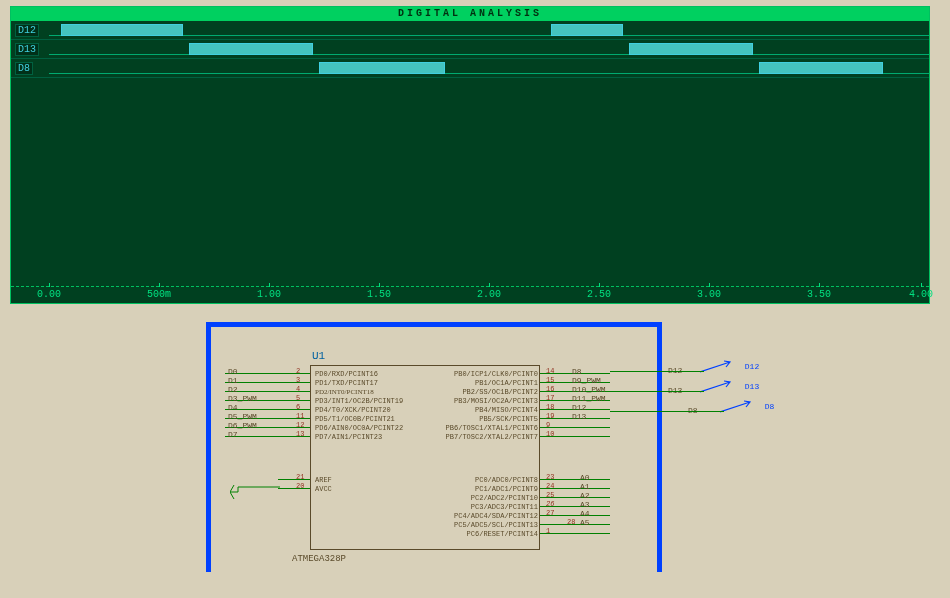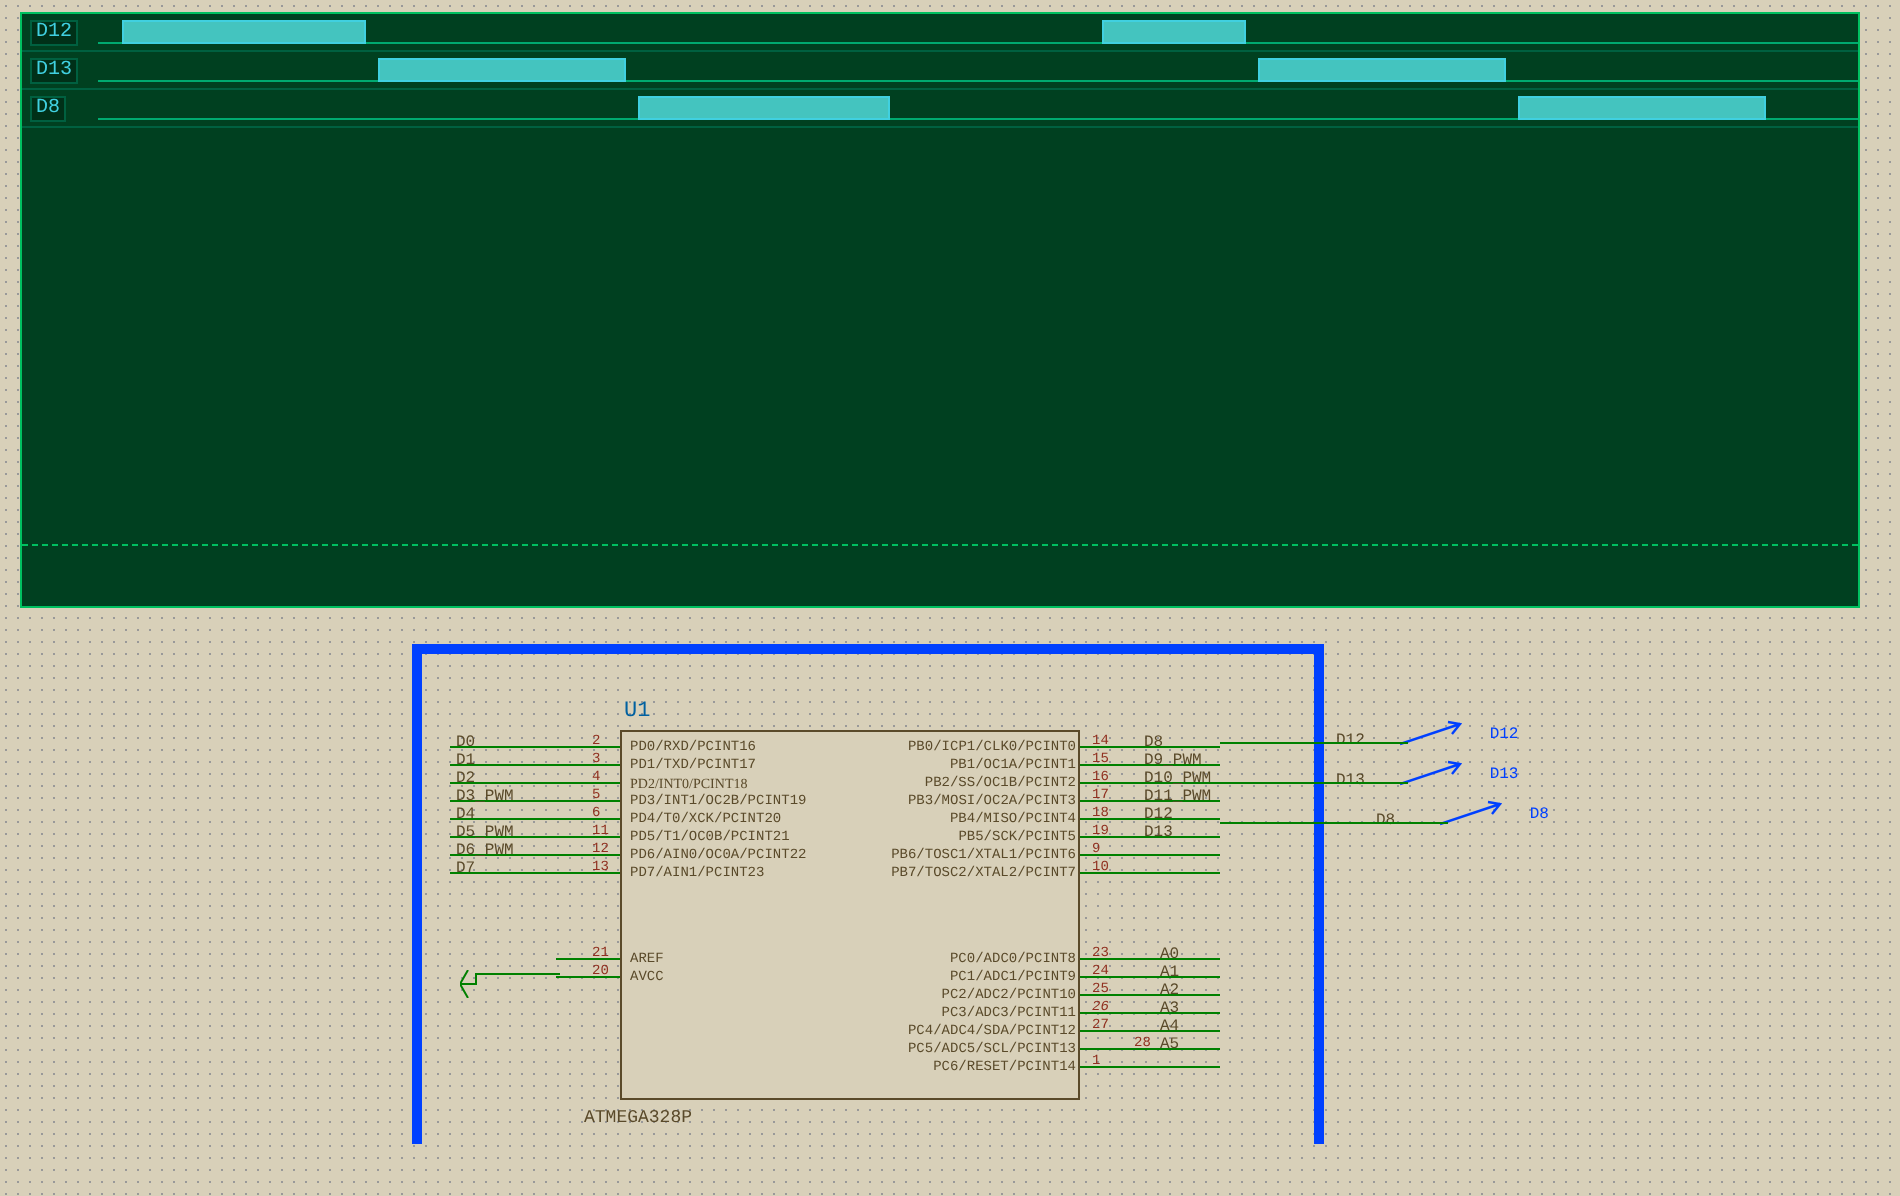--- a/index.html
+++ b/index.html
@@ -162,20 +162,21 @@
   .gnd-sym {
     position: absolute;
     left: 230px;
     top: 175px;
   }
 </style>
 </head>
 <body>
 
 <div class="analysis-panel">
+  <div class="analysis-title">DIGITAL ANALYSIS</div>
   <div class="analysis-body">
 
     <div class="trace-row">
       <span class="trace-label">D12</span>
       <div class="trace-line"></div>
       <div class="trace-seg" style="left:50px;width:120px"></div>
       <div class="trace-seg" style="left:540px;width:70px"></div>
     </div>
 
     <div class="trace-row">
@@ -184,20 +185,31 @@
       <div class="trace-seg" style="left:178px;width:122px"></div>
       <div class="trace-seg" style="left:618px;width:122px"></div>
     </div>
 
     <div class="trace-row">
       <span class="trace-label">D8</span>
       <div class="trace-line"></div>
       <div class="trace-seg" style="left:308px;width:124px"></div>
       <div class="trace-seg" style="left:748px;width:122px"></div>
     </div>
+  </div>
+  <div class="axis">
+    <span class="tick" style="left:38px">0.00</span>
+    <span class="tick" style="left:148px">500m</span>
+    <span class="tick" style="left:258px">1.00</span>
+    <span class="tick" style="left:368px">1.50</span>
+    <span class="tick" style="left:478px">2.00</span>
+    <span class="tick" style="left:588px">2.50</span>
+    <span class="tick" style="left:698px">3.00</span>
+    <span class="tick" style="left:808px">3.50</span>
+    <span class="tick" style="left:910px">4.00</span>
   </div>
 </div>
 
 <div class="schematic">
 
   <div class="bus-line" style="left:206px;top:12px;width:456px;height:5px"></div>
   <div class="bus-line" style="left:206px;top:12px;width:5px;height:250px"></div>
   <div class="bus-line" style="left:657px;top:12px;width:5px;height:250px"></div>
 
   <div class="chip-ref">U1</div>

